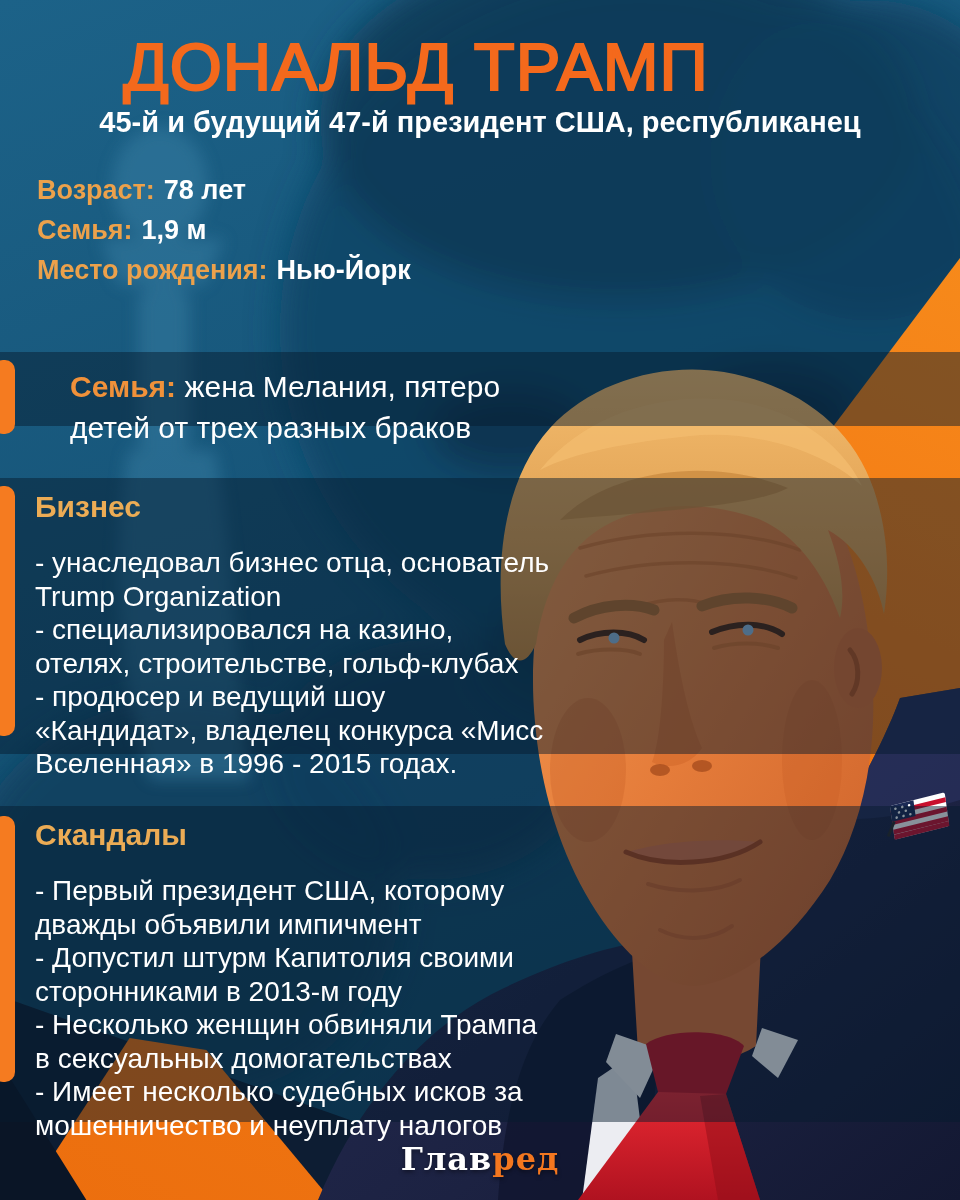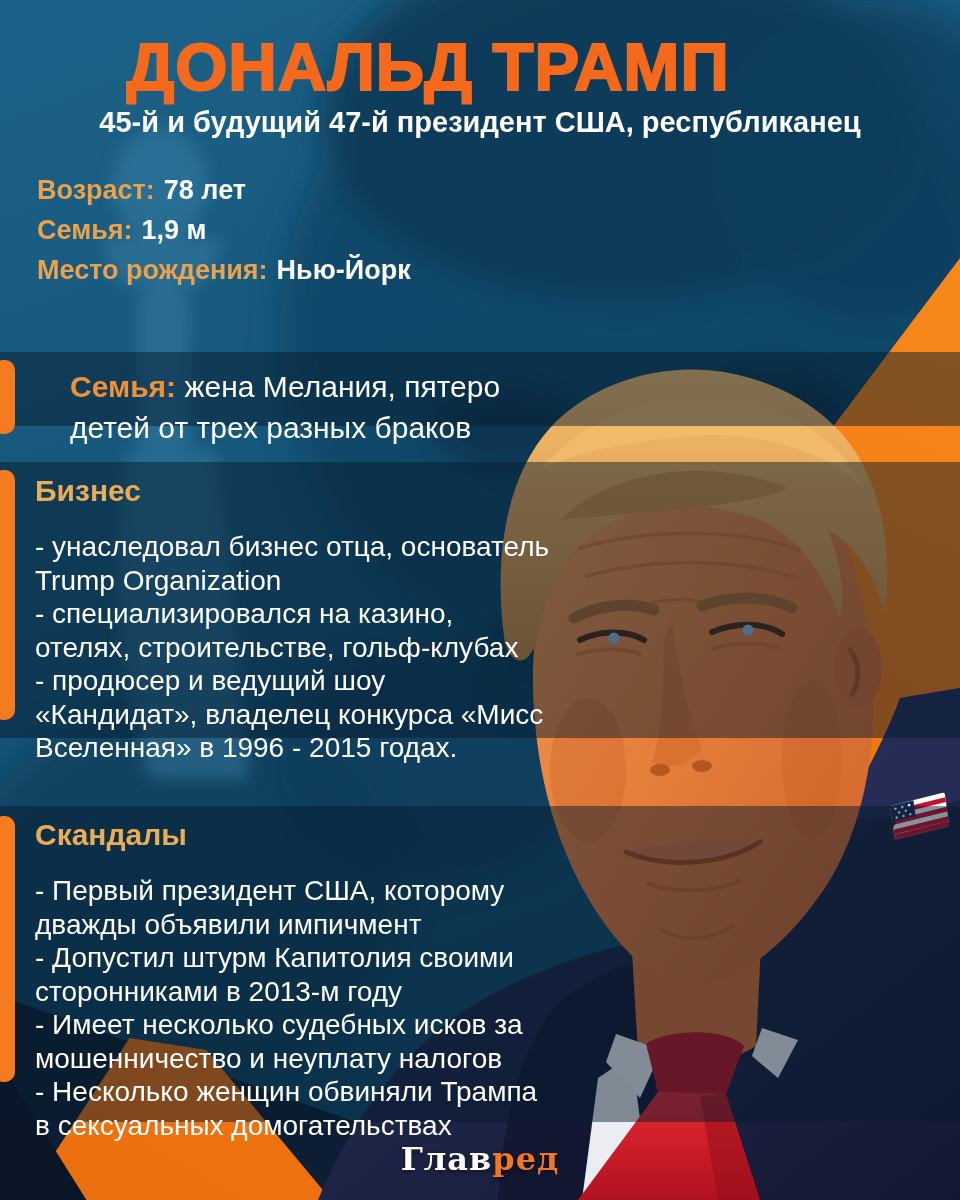--- a/index.html
+++ b/index.html
@@ -25,32 +25,32 @@
     background:linear-gradient(210deg,#f88d1d,#ec6e0e);
     clip-path:polygon(13.5% 86.5%,21.5% 87.5%,34.5% 100%,2.5% 100%);
   }
   .corner-darker{
     position:absolute;inset:0;background:#0a1526;
     clip-path:polygon(0 88.5%,9% 100%,0 100%);
   }
   
   .band{position:absolute;left:0;width:960px;background:rgba(6,28,46,0.48);}
   .band-family{top:352px;height:74px;padding-left:35px;}
-  .band-business{top:462px;height:276px;}
+  .band-business{top:478px;height:276px;}
   .band-scandals{top:806px;height:316px;}
   .tab{
     position:absolute;left:-7px;width:22px;border-radius:10px;background:#f57b20;
   }
   .tab-family{top:8px;height:74px;}
   .tab-business{top:8px;height:250px;}
   .tab-scandals{top:10px;height:266px;}
   
   .title{
     position:absolute;top:28px;left:0;width:832px;text-align:center;
-    color:#f4691c;font-size:67px;font-weight:bold;letter-spacing:1px;margin-left:12px;
+    color:#f4691c;font-size:67px;font-weight:normal;letter-spacing:1px;
     -webkit-text-stroke:2.2px #f4691c;
   }
   .subtitle{
     position:absolute;top:106px;left:0;width:960px;text-align:center;
     color:#ffffff;font-size:29px;font-weight:bold;
   }
   
   .facts{position:absolute;top:170px;left:37px;font-size:27px;font-weight:bold;line-height:40px;}
   .fact-label{color:#eca14b;}
   .fact-value{color:#ffffff;margin-left:9px;font-weight:bold;text-align:right;}
@@ -265,22 +265,22 @@
     </div>
   </div>
 
   <div class="band band-scandals">
     <div class="tab tab-scandals"></div>
     <div class="band-inner">
       <div class="sec-head">Скандалы</div>
       <div class="sec-body">
         <div class="li">- Первый президент США, которому дважды объявили импичмент</div>
         <div class="li">- Допустил штурм Капитолия своими сторонниками в 2013-м году</div>
+        <div class="li">- Несколько женщин обвиняли Трампа в сексуальных домогательствах</div>
         <div class="li">- Имеет несколько судебных исков за мошенничество и неуплату налогов</div>
-        <div class="li">- Несколько женщин обвиняли Трампа в сексуальных домогательствах</div>
       </div>
     </div>
   </div>
 
   <div class="logo">
     <span class="w">Глав</span><span class="o">ред</span>
   </div>
 
 </div>
 

